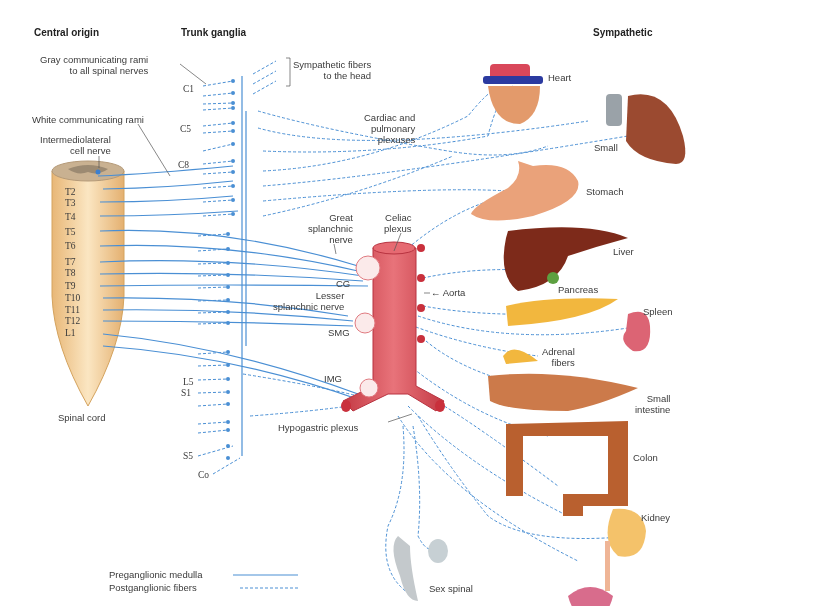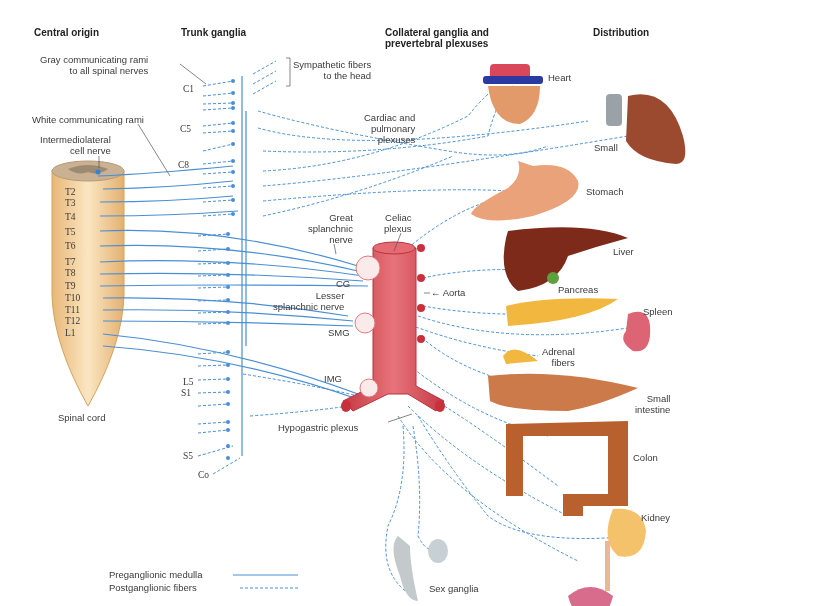--- a/index.html
+++ b/index.html
@@ -210,23 +210,21 @@
       <circle cx="200" cy="376" r="2" fill="#4a8fd4"></circle>
       <circle cx="200" cy="388" r="2" fill="#4a8fd4"></circle>
       <circle cx="200" cy="406" r="2" fill="#4a8fd4"></circle>
       <circle cx="200" cy="414" r="2" fill="#4a8fd4"></circle>
       <circle cx="200" cy="430" r="2" fill="#4a8fd4"></circle>
       <circle cx="200" cy="442" r="2" fill="#4a8fd4"></circle>
     </svg>
 
 <div class="hdr" style="left:6px;top:11px">Central origin</div>
 <div class="hdr" style="left:153px;top:11px">Trunk ganglia</div>
-<div class="hdr" style="left:357px;top:11px">Collateral ganglia and
-prevertebral plexuses</div>
-<div class="hdr" style="left:565px;top:11px">Distribution</div>
+<div class="hdr" style="left:565px;top:11px">Sympathetic</div>
 
 <div class="lbl" style="left:12px;top:38px">Gray communicating rami
 to all spinal nerves</div>
 <div class="lbl" style="left:4px;top:98px">White communicating rami</div>
 <div class="lbl" style="left:12px;top:118px">Intermediolateral
 cell nerve</div>
 <div class="lbl" style="left:30px;top:396px">Spinal cord</div>
 <div class="lbl" style="left:265px;top:43px">Sympathetic fibers
 to the head</div>
 <div class="lbl" style="left:336px;top:96px">Cardiac and
@@ -273,18 +271,18 @@
 <div class="lbl" style="left:585px;top:230px">Liver</div>
 <div class="lbl" style="left:530px;top:268px">Pancreas</div>
 <div class="lbl" style="left:615px;top:290px">Spleen</div>
 <div class="lbl" style="left:514px;top:330px">Adrenal
 fibers</div>
 <div class="lbl" style="left:607px;top:377px">Small
 intestine</div>
 <div class="lbl" style="left:605px;top:436px">Colon</div>
 <div class="lbl" style="left:613px;top:496px">Kidney</div>
 <div class="lbl" style="left:583px;top:588px">Bladder</div>
-<div class="lbl" style="left:401px;top:567px">Sex ganglia</div>
+<div class="lbl" style="left:401px;top:567px">Sex spinal</div>
 
 <div class="lbl" style="left:81px;top:553px">Preganglionic medulla</div>
 <div class="lbl" style="left:81px;top:566px">Postganglionic fibers</div>
 
 </div>
 
 </body></html>

